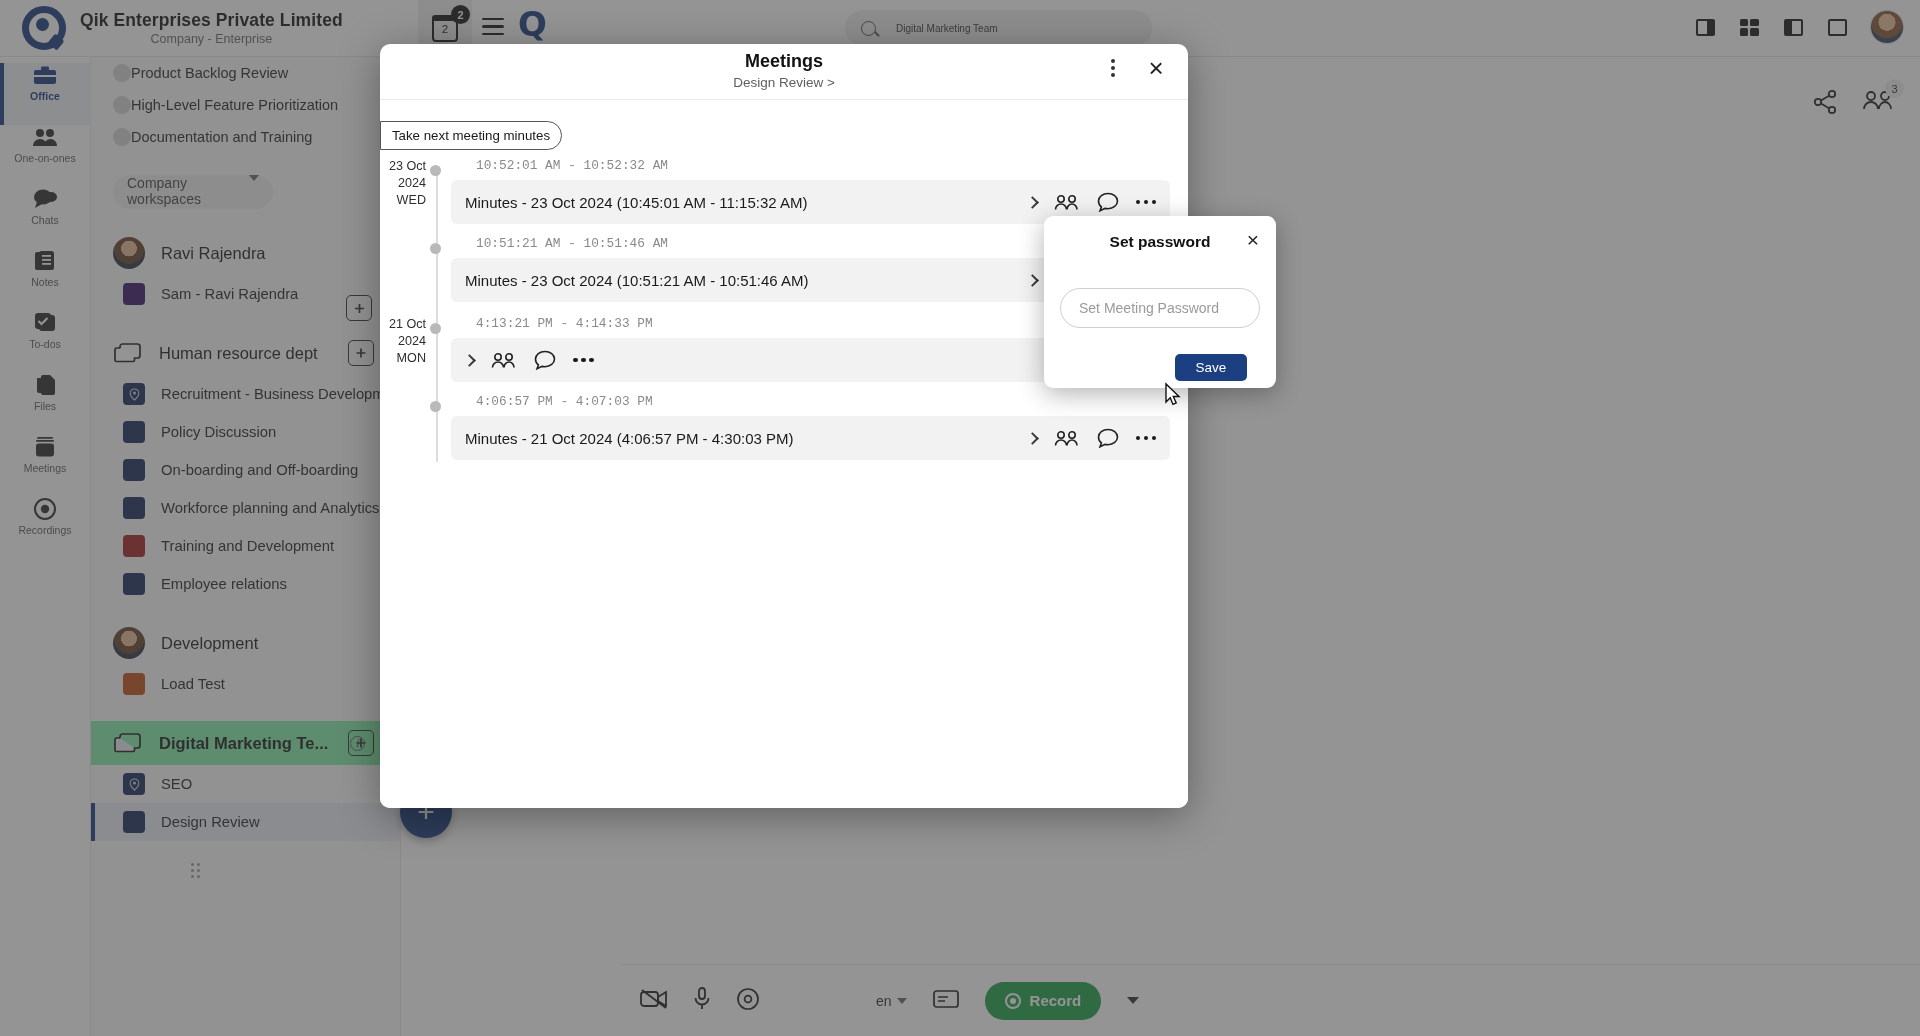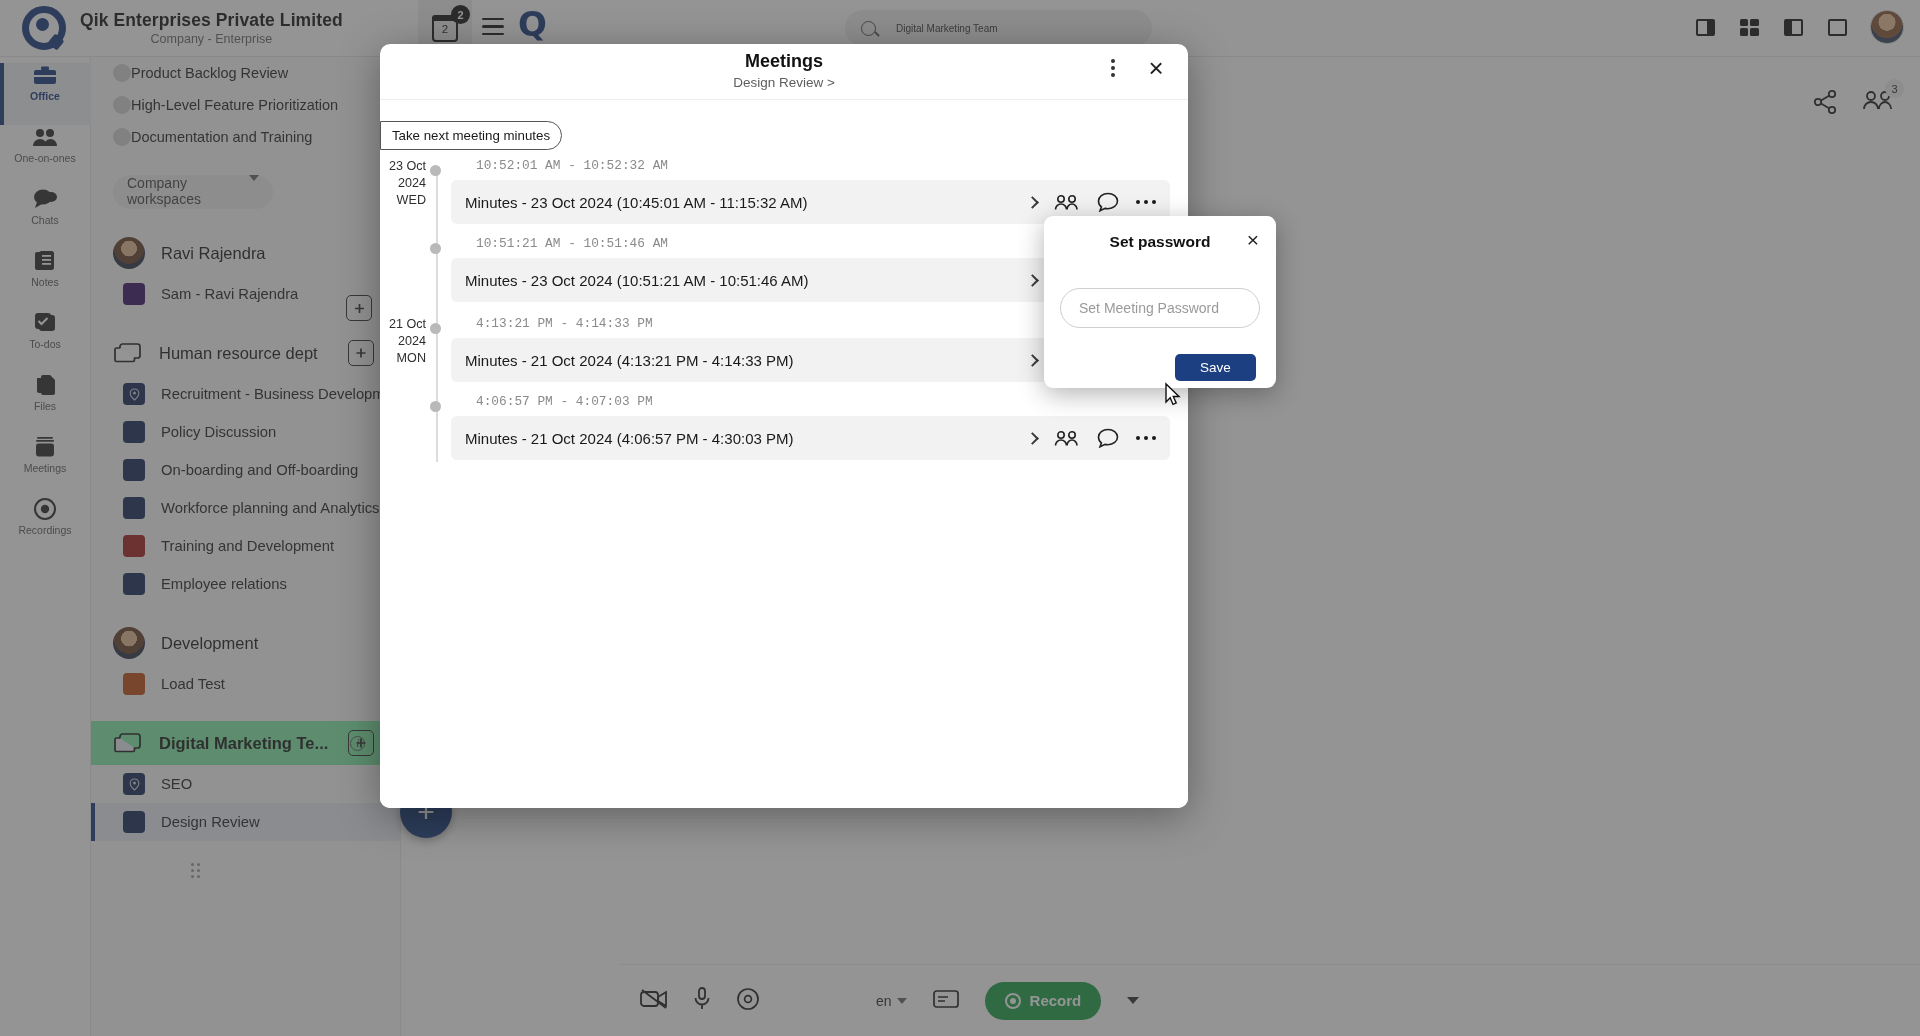--- a/index.html
+++ b/index.html
@@ -277,21 +277,21 @@
     color: #222; font-weight: 300; line-height: 1;
   }
   .pw-input {
     position: absolute; left: 16px; top: 72px; width: 200px; height: 40px;
     border: 1.2px solid #cfcfcf; border-radius: 20px; background: #fff;
     padding: 0 18px; font-size: 14px; color: #9a9a9a;
     font-family: "Liberation Sans", sans-serif;
   }
   .pw-input::placeholder { color: #9a9a9a; }
   .pw-save {
-    position: absolute; left: 131px; top: 138px; width: 81px; height: 27px;
+    position: absolute; left: 131px; top: 138px; width: 72px; height: 27px;
     background: #1c3f82; color: #fff; border: none; border-radius: 5px;
     font-size: 13.5px; font-family: "Liberation Sans", sans-serif;
   }
 
   
   .cursor { position: absolute; left: 1160px; top: 382px; width: 22px; height: 28px; }
 </style>
 </head>
 <body>
 
@@ -720,21 +720,20 @@
         <div class="tl-group" style="margin-top:14px;">
           <div class="tl-date" style="top:0px;">
             <div>21 Oct</div>
             <div>2024</div>
             <div>MON</div>
           </div>
           <div class="tl-entry">
             <span class="tl-dot"></span>
             <div class="tl-time">4:13:21 PM - 4:14:33 PM</div>
             <div class="tl-card">
-              <span class="tl-card-label">Minutes - 21 Oct 2024 (4:13:21 PM - 4:14:33 PM)</span>
               <span class="tl-actions">
                 <span class="act-chev"></span>
                 <span class="act-people">
                   <svg width="26" height="17" viewBox="0 0 26 17">
                       <circle cx="7" cy="5" r="3.2" fill="none" stroke="#222" stroke-width="1.6"></circle>
                       <circle cx="18" cy="5" r="3.2" fill="none" stroke="#222" stroke-width="1.6"></circle>
                       <path d="M1.5 15.5c0-3 2.5-5.5 5.5-5.5s5.5 2.5 5.5 5.5M13 15.5c0-3 2.3-5.5 5-5.5s5 2.5 5 5.5" fill="none" stroke="#222" stroke-width="1.6"></path>
                     </svg>
                 </span>
                 <span class="act-chat">

